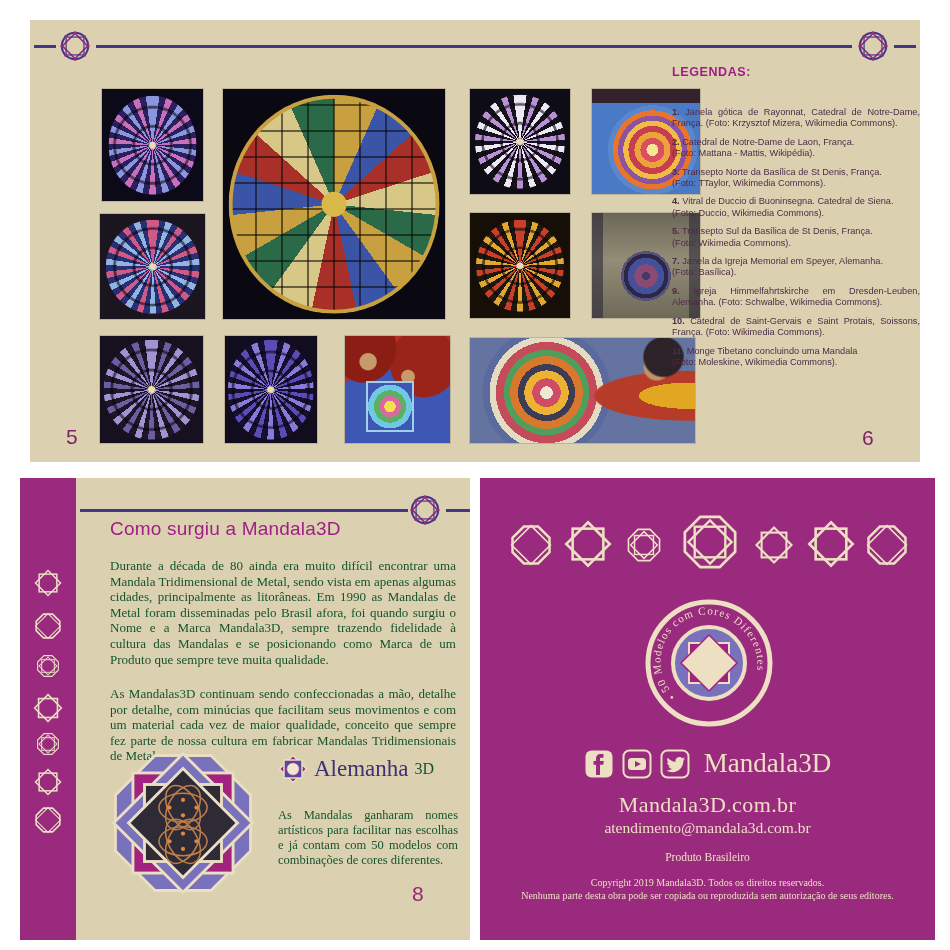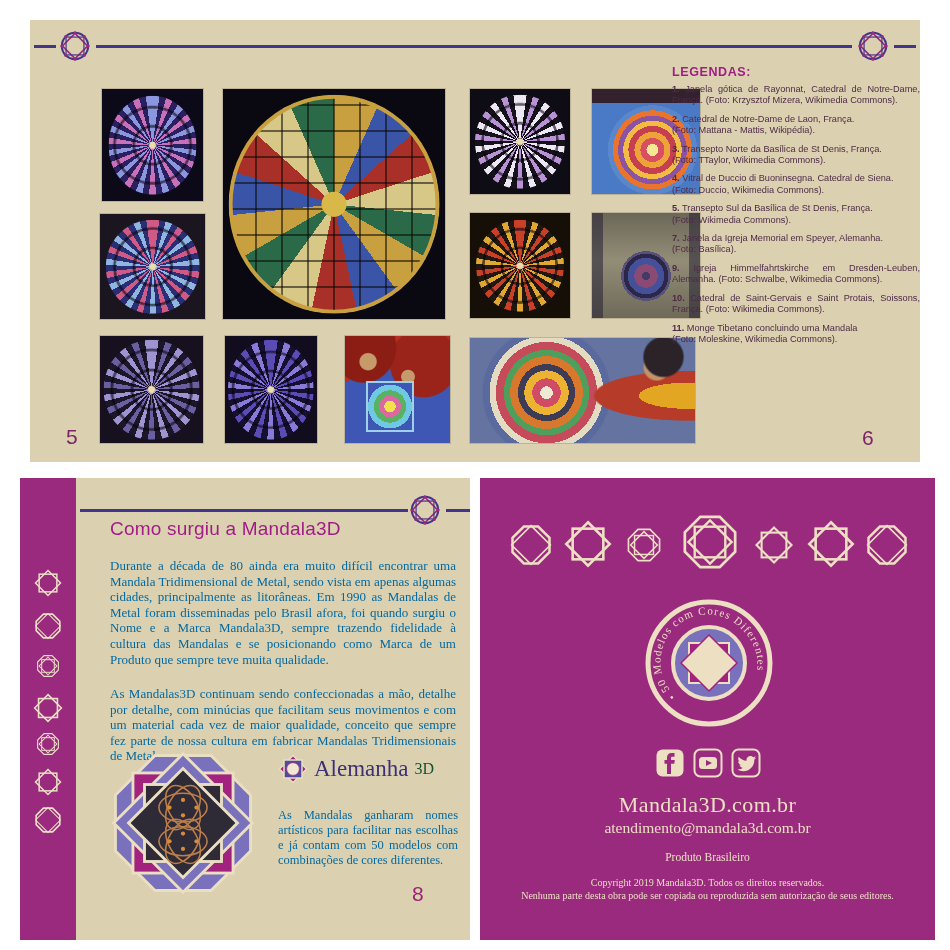--- a/index.html
+++ b/index.html
@@ -43,31 +43,31 @@
       linear-gradient(90deg, rgba(36,32,52,.55) 0 10%, transparent 10% 90%, rgba(36,32,52,.55) 90%),
       linear-gradient(180deg, #6b6757 0, #938d77 45%, #6e6a58 100%);}
   #ph11{background:
       radial-gradient(circle at 86% 18%, #2c2328 0 9%, transparent 10%),
       radial-gradient(circle at 83% 28%, #c49268 0 6%, transparent 7%),
       radial-gradient(ellipse at 97% 55%, #e2a622 0 16%, #b63b28 16% 30%, transparent 31%),
       radial-gradient(circle at 34% 52%, #efe8d2 0 4%, #d04b66 4% 9%, #eeb232 9% 14%, #3c3c56 14% 18%, #d8782c 18% 23%, #4f9e5c 23% 27%, #c64b5a 27% 32%, #e4dcc2 32% 36%, #5a6a9e 36% 40%, transparent 41%),
       linear-gradient(180deg, #64739f 0 100%);}
   .pagenum{position:absolute;font-size:21px;color:#7b2468;}
   .legends{position:absolute;left:642px;top:45px;width:248px;color:#4e2a47;}
-  .legends h3{margin:0 0 5px 0;font-size:12.5px;font-weight:700;color:#a21c87;letter-spacing:.6px;}
+  .legends h3{margin:0 0 28px 0;font-size:12.5px;font-weight:700;color:#a21c87;letter-spacing:.6px;}
   .leg{font-size:9.2px;line-height:11.4px;margin-bottom:7px;text-align:justify;}
   .leg b{font-weight:700;}
   .leg.nl .cr{display:block;}
   
   .page8{position:absolute;left:20px;top:478px;width:450px;height:462px;background:#dbd1b1;}
   .strip{position:absolute;left:0;top:0;width:56px;height:100%;background:#9a2a7e;color:#e9dfc4;}
   .strip svg{position:absolute;}
   .p8line{position:absolute;height:3px;background:#433589;top:31px;}
   .p8 h2{position:absolute;left:90px;top:40px;margin:0;font-size:19px;font-weight:400;color:#a21c87;letter-spacing:.2px;}
-  .bodytext{position:absolute;left:90px;width:346px;margin:0;font-family:"Liberation Serif",serif;font-size:13px;line-height:15.6px;color:#0369a1;text-align:justify;}
+  .bodytext{position:absolute;left:90px;width:346px;margin:0;font-family:"Liberation Serif",serif;font-size:13px;line-height:15.6px;color:#14532d;text-align:justify;}
   .emblem{position:absolute;left:86px;top:268px;width:154px;height:154px;}
   .logo-row{position:absolute;left:258px;top:276px;display:flex;align-items:center;gap:6px;}
   .logo-row .lname{font-family:"Liberation Serif",serif;font-size:23px;color:#3f3076;}
   .logo-row .l3d{font-family:"Liberation Serif",serif;font-size:16px;color:#14532d;}
   .p3{left:258px;top:330px;width:180px;font-size:12.5px;line-height:15px;}
   .pn8{left:392px;top:404px;color:#9c2376;}
   
   .back{position:absolute;left:480px;top:478px;width:455px;height:462px;background:#9a2a7e;color:#ecdfc2;}
   .back svg.rowic{position:absolute;color:#ecdfc2;}
   .badge50{position:absolute;left:164px;top:120px;width:130px;height:130px;}
@@ -309,20 +309,21 @@
     </svg>
     <svg width="30" height="30" viewBox="0 0 30 30">
       <rect x="1.5" y="1.5" width="27" height="27" rx="6" fill="none" stroke="#ecdfc2" stroke-width="2"></rect>
       <rect x="6" y="9" width="18" height="12" rx="3.5" fill="#ecdfc2"></rect>
       <polygon points="13,12 19,15 13,18" fill="#9a2a7e"></polygon>
     </svg>
     <svg width="30" height="30" viewBox="0 0 30 30">
       <rect x="1.5" y="1.5" width="27" height="27" rx="6" fill="none" stroke="#ecdfc2" stroke-width="2"></rect>
       <path fill="#ecdfc2" d="M6.5,21.5c1.7,1.1,3.7,1.7,5.9,1.7c7.1,0,11.1-6,10.9-11.4c0.75-0.55,1.4-1.2,1.9-2c-0.7,0.3-1.4,0.5-2.2,0.6c0.8-0.5,1.4-1.2,1.7-2.1c-0.75,0.45-1.6,0.77-2.5,0.95c-0.7-0.75-1.7-1.2-2.8-1.2c-2.5,0-4.4,2.3-3.8,4.7c-3.2-0.16-6-1.7-7.9-4c-1,1.75-0.5,3.9,1.2,5c-0.6-0.02-1.2-0.18-1.7-0.45c-0.04,1.8,1.25,3.4,3,3.8c-0.55,0.15-1.15,0.17-1.7,0.06c0.5,1.5,1.9,2.6,3.5,2.63C10.5,21.05,8.5,21.6,6.5,21.5z"></path>
     </svg>
+    <span class="brand">Mandala3D</span>
   </div>
 
   <div class="ctr website">Mandala3D.com.br</div>
   <div class="ctr email">atendimento@mandala3d.com.br</div>
   <div class="ctr origin">Produto Brasileiro</div>
   <div class="ctr copy1">Copyright 2019 Mandala3D. Todos os direitos reservados.</div>
   <div class="ctr copy2">Nenhuma parte desta obra pode ser copiada ou reproduzida sem autorização de seus editores.</div>
 </section>
 
 </body></html>

